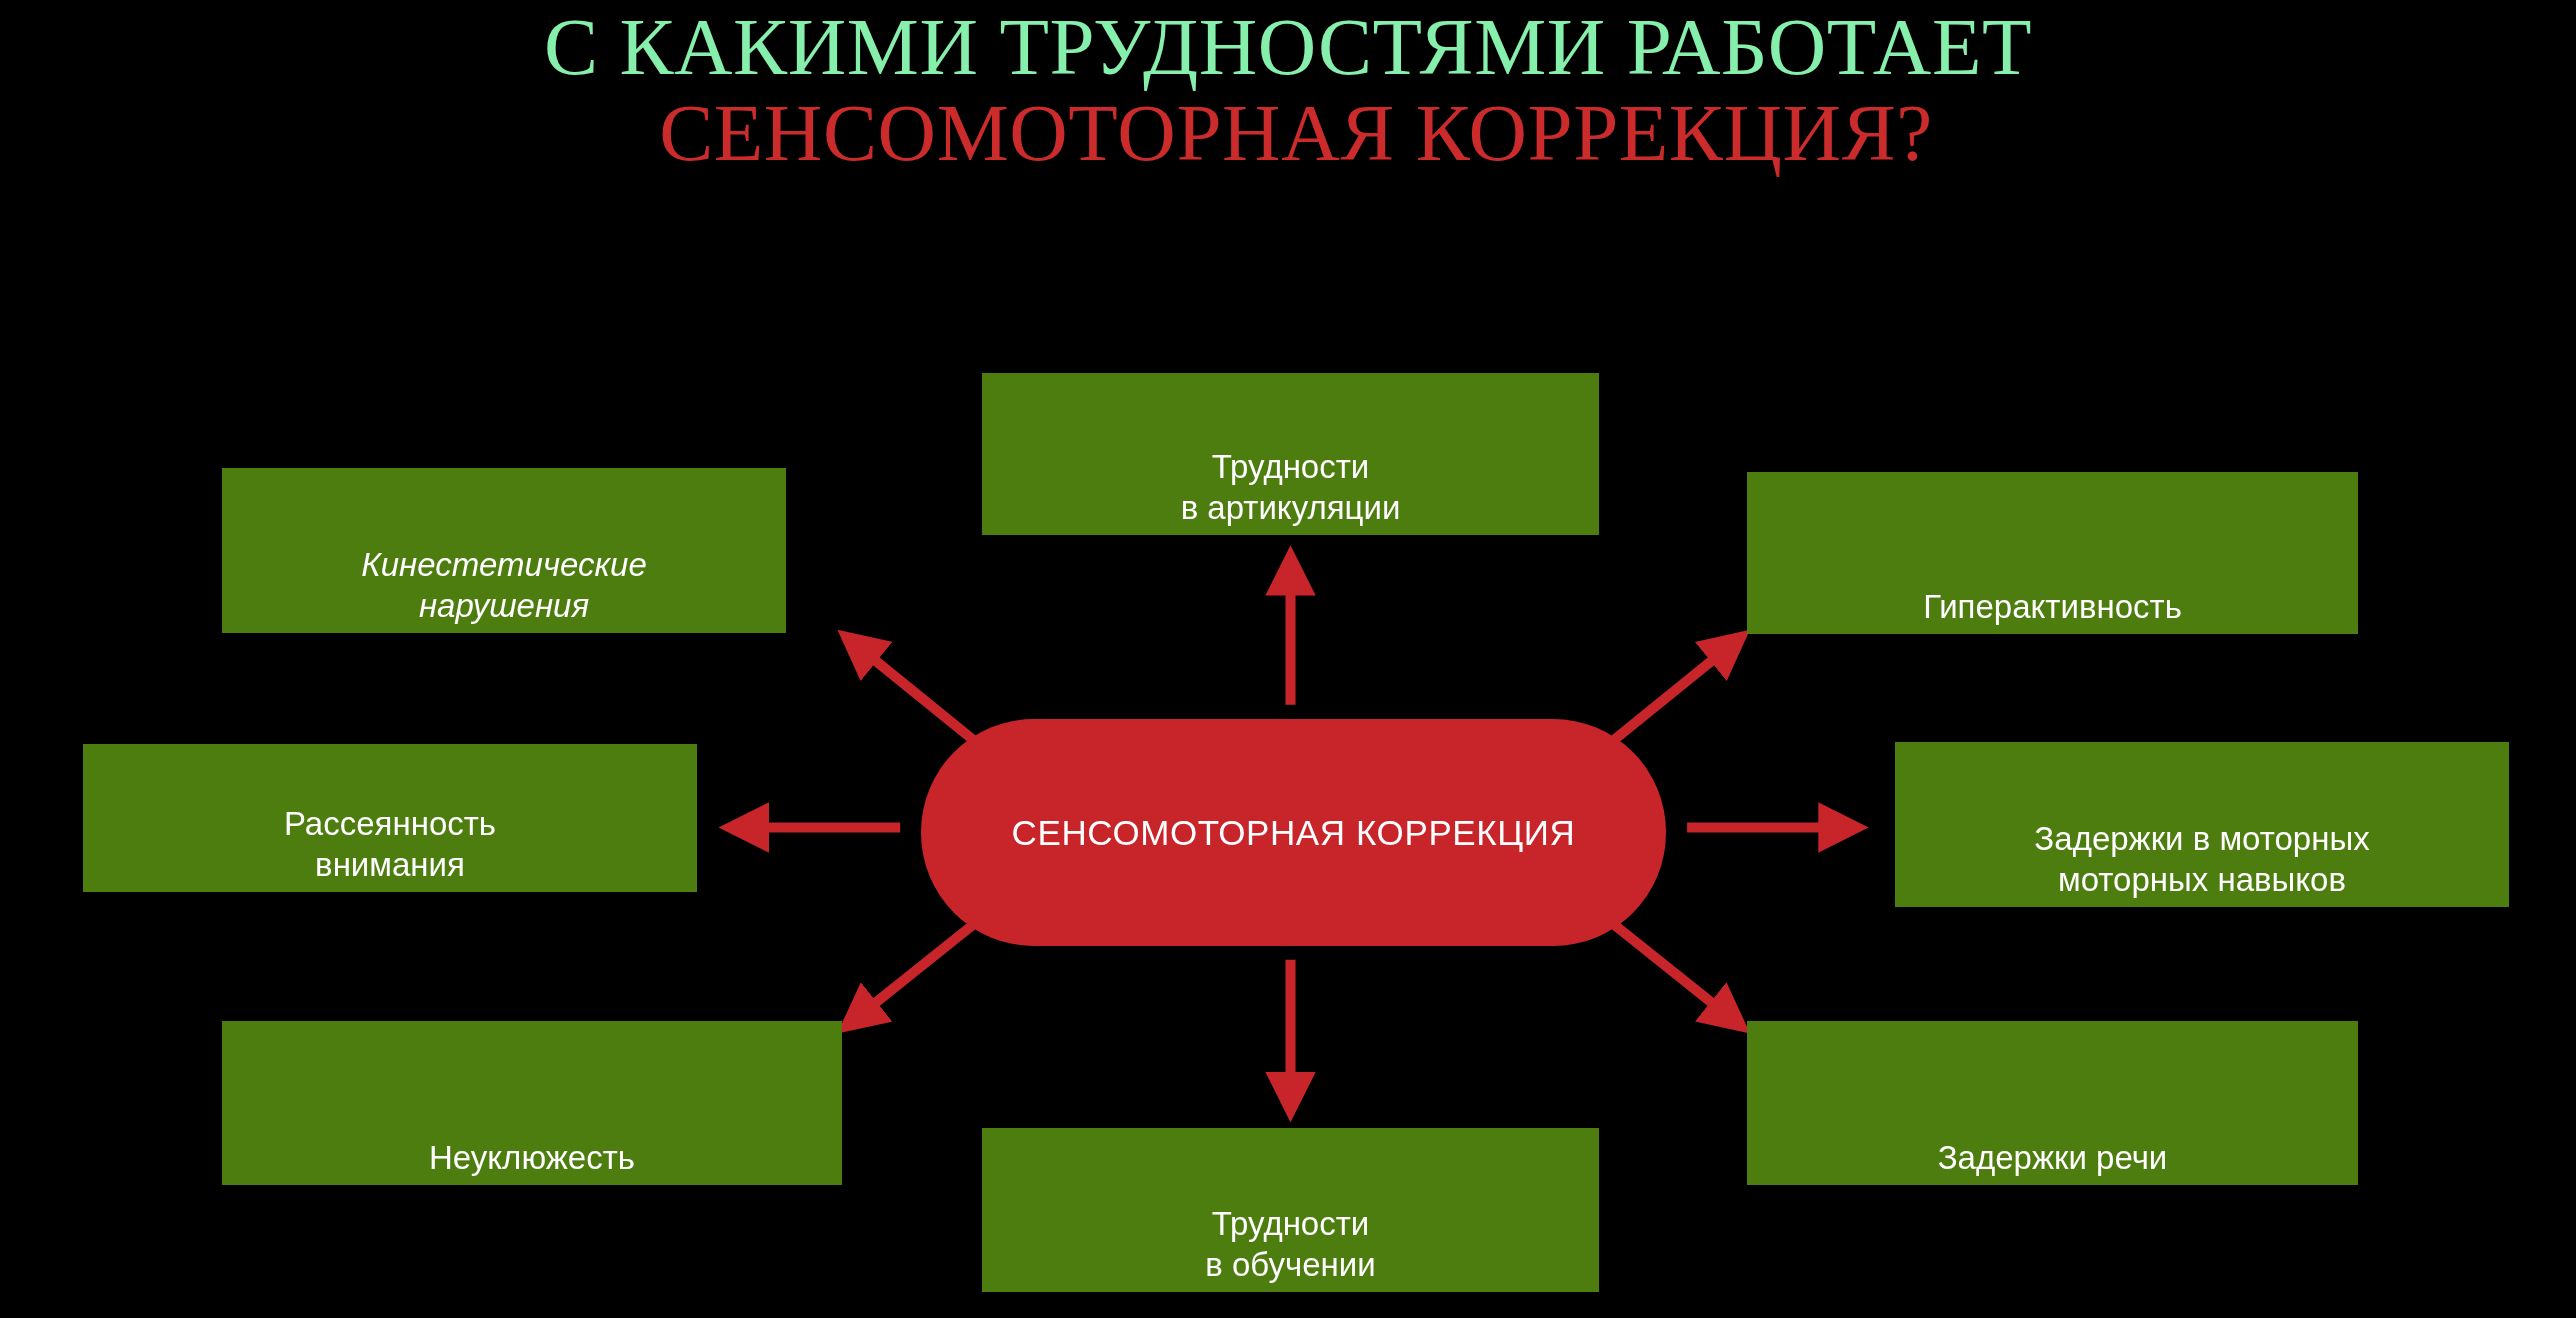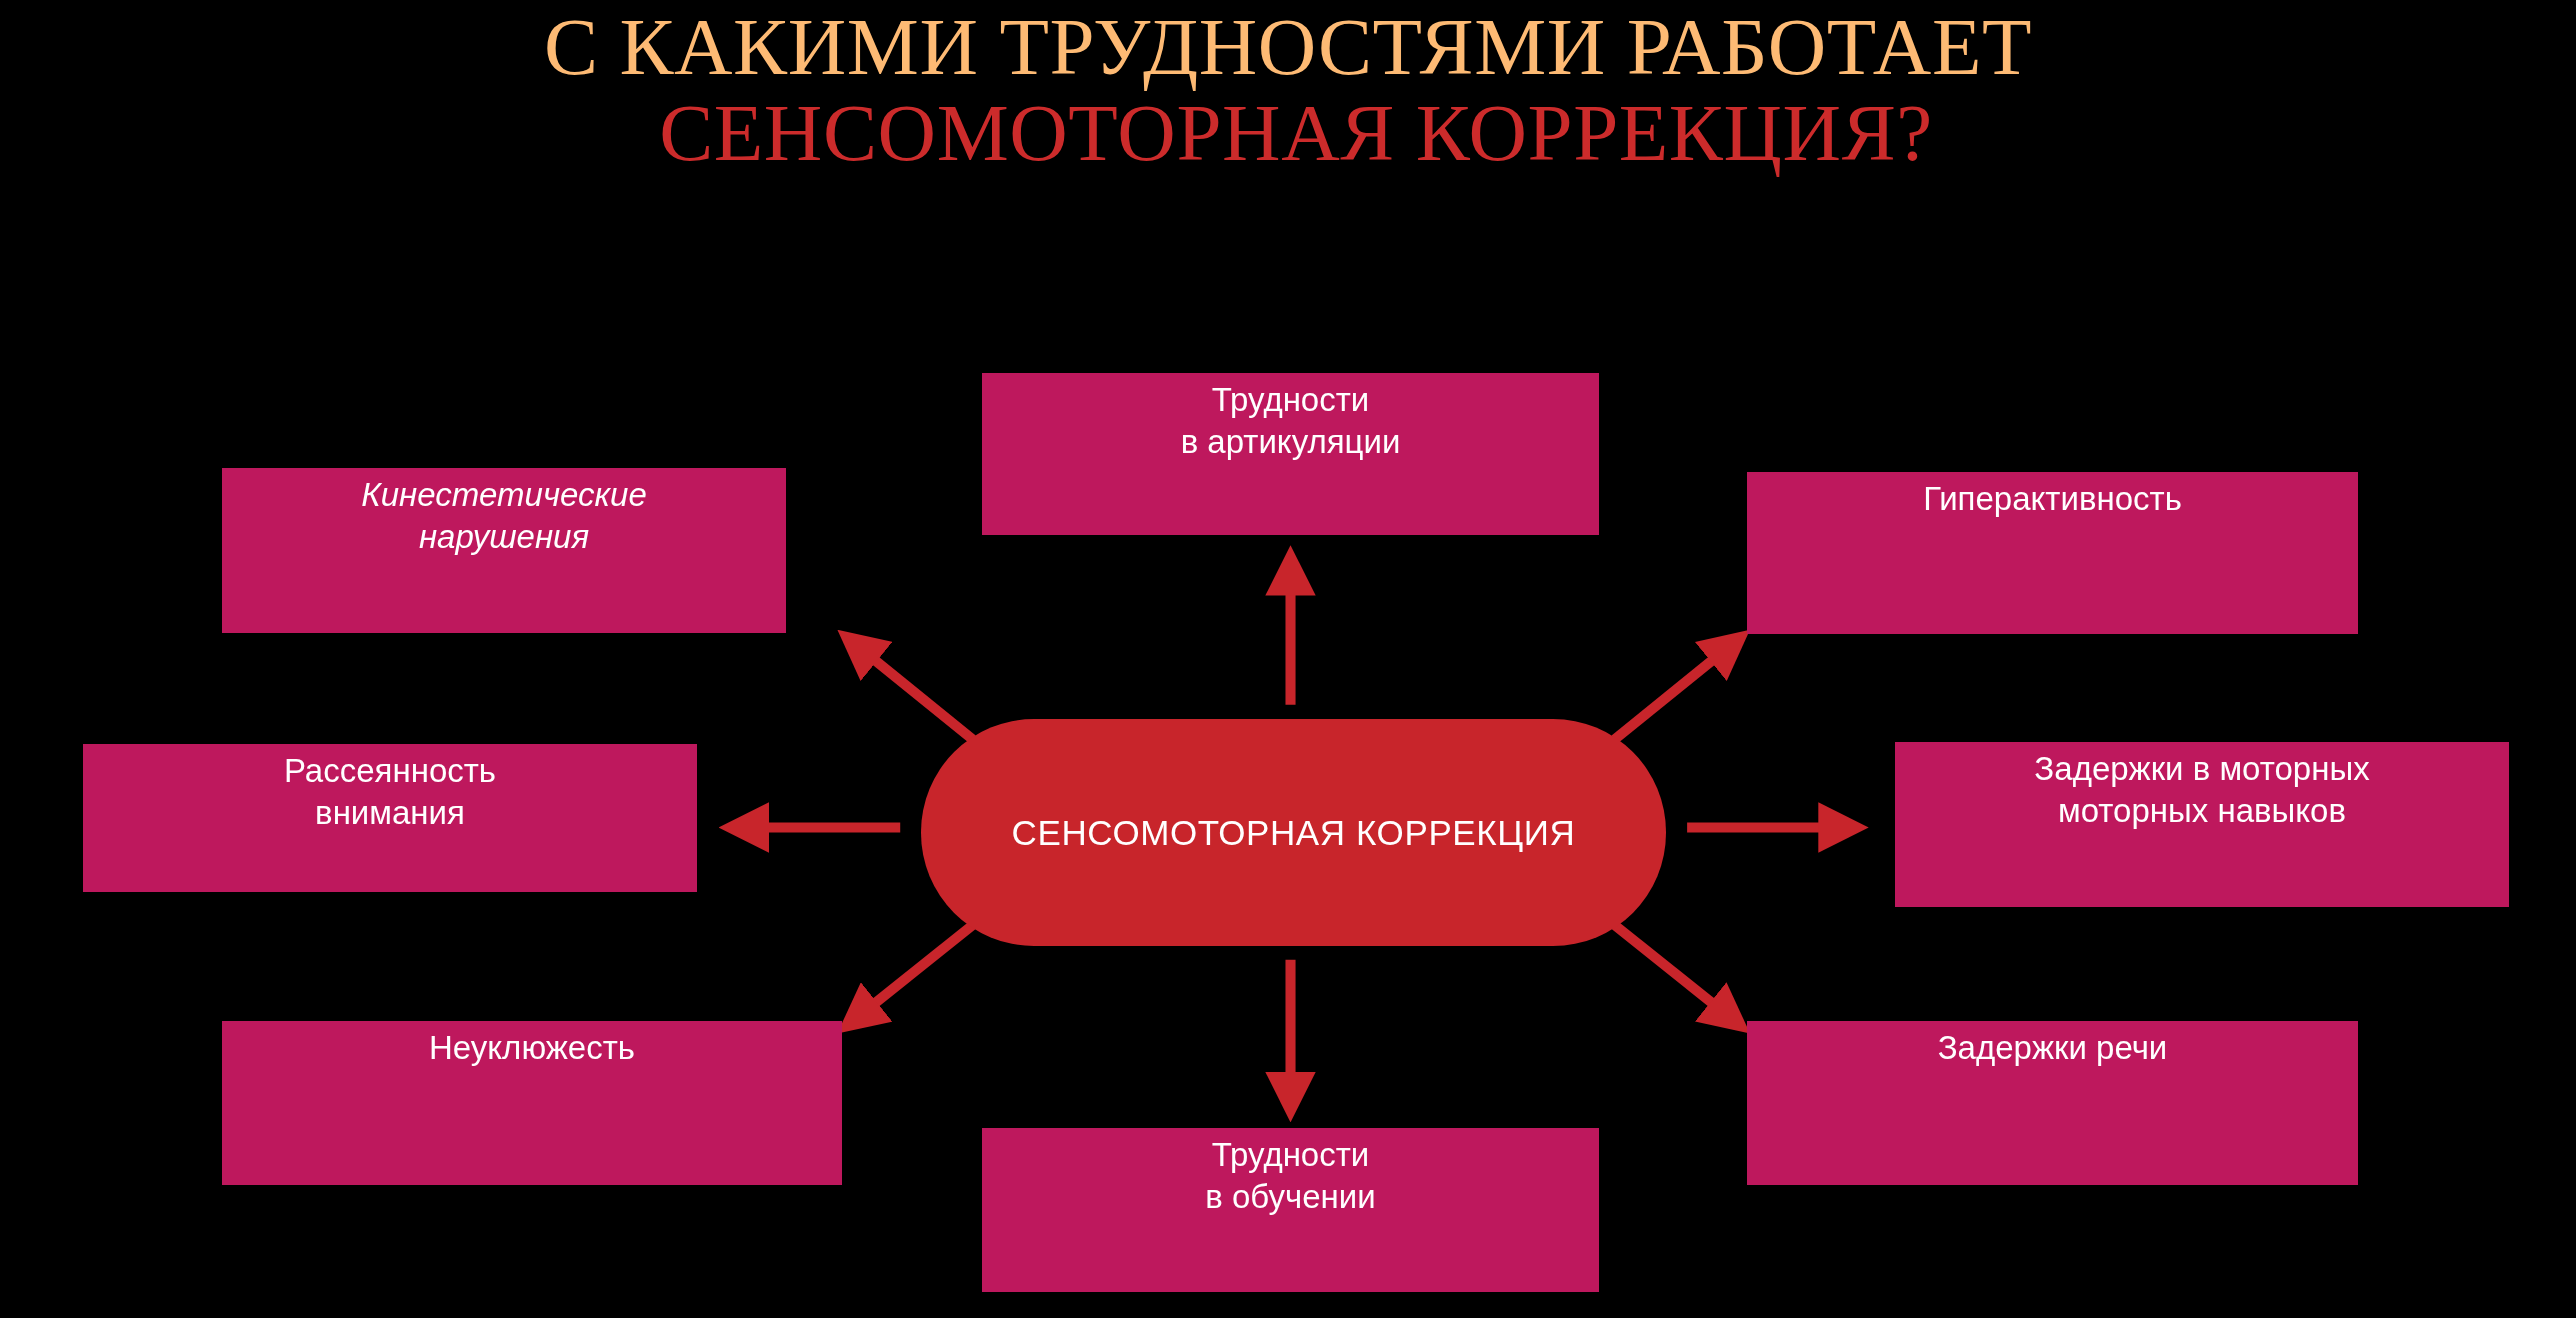--- a/index.html
+++ b/index.html
@@ -30,38 +30,38 @@
     width: 2576px;
     text-align: center;
   }
   .title-line {
     font-family: "Liberation Serif", serif;
     font-size: 81px;
     line-height: 1.07;
     letter-spacing: 0.6px;
     white-space: nowrap;
   }
-  .title-line-1 { color: #fdba74; }
+  .title-line-1 { color: #86efac; }
   .title-line-2 { color: #cc2b2b; padding-left: 16px; }
 
   
   .diagram {
     position: absolute;
     left: 0;
     top: 327px;
     width: 2576px;
     height: 991px;
   }
 
   .node {
     position: absolute;
-    background: #be185d;
+    background: #4d7c0f;
     color: #ffffff;
     display: flex;
-    align-items: flex-start;
+    align-items: flex-end;
     justify-content: center;
     text-align: center;
     font-size: 33px;
     line-height: 1.25;
     box-sizing: border-box;
     padding: 6.3px 11.3px;
   }
 
   .center-node {
     position: absolute;

